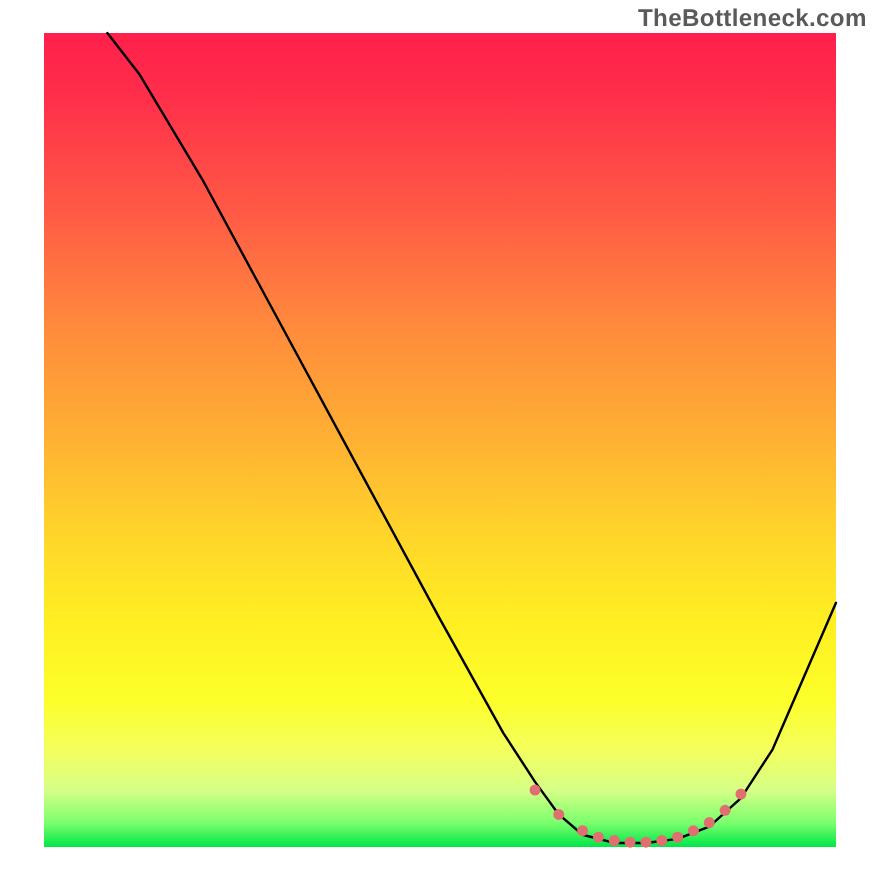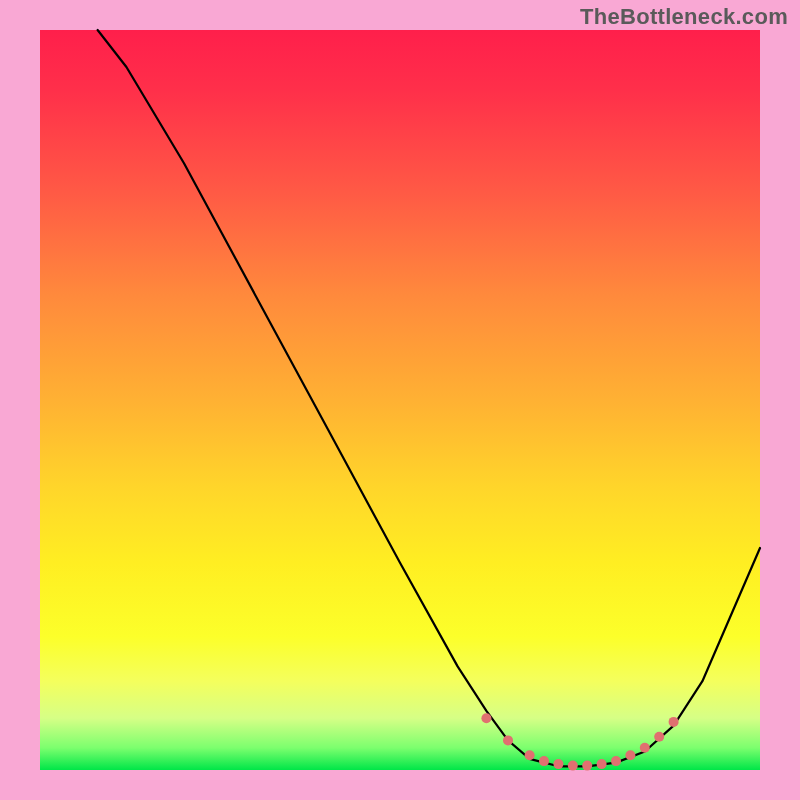--- a/index.html
+++ b/index.html
@@ -8,21 +8,21 @@
     width: 800px;
     height: 800px;
     background: #000;
     overflow: hidden;
     font-family: Arial, Helvetica, sans-serif;
   }
   .frame {
     position: relative;
     width: 800px;
     height: 800px;
-    background: #f9a8d4;
+    background: #ffffff;
   }
   .watermark {
     position: absolute;
     top: 4px;
     right: 12px;
     color: #5a5a5a;
     font-size: 22px;
     font-weight: 600;
     letter-spacing: 0.3px;
     user-select: none;

